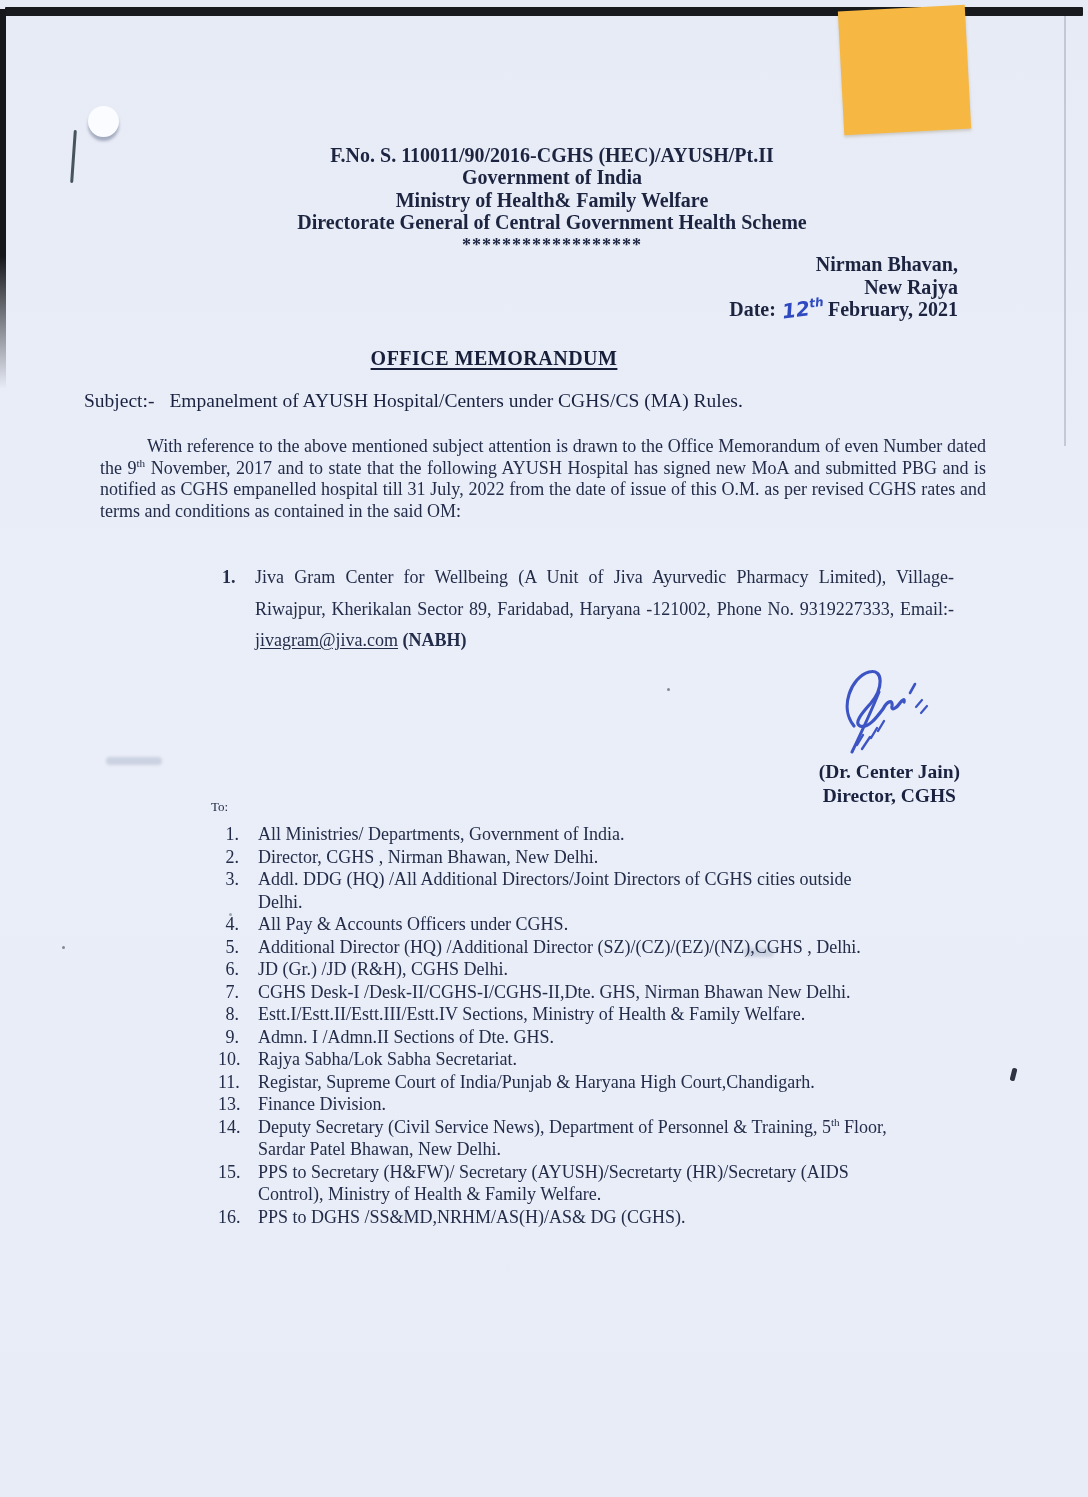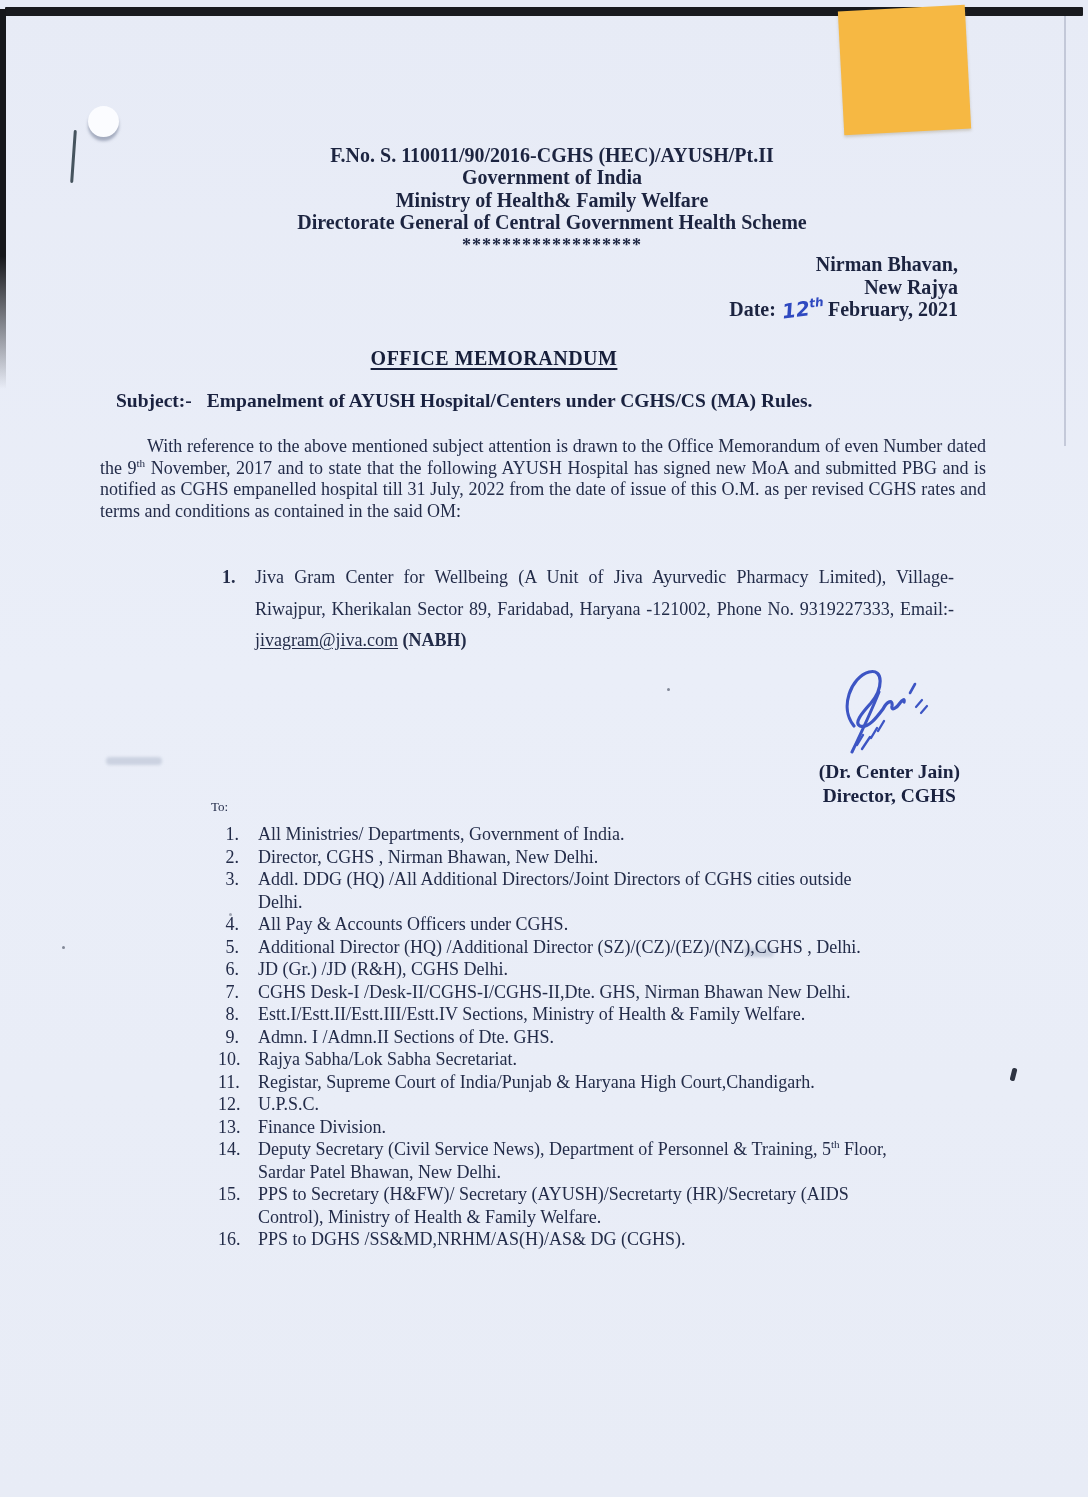--- a/index.html
+++ b/index.html
@@ -26,21 +26,21 @@
   .header-block{position:absolute;left:8px;top:144px;width:1088px;text-align:center;font-weight:bold;font-size:20px;line-height:22.4px;color:#1c2440;}
   .separator-line{letter-spacing:1px;font-size:18px;}
   .address-block{position:absolute;right:130px;top:245px;text-align:right;font-weight:bold;font-size:20px;line-height:22.5px;color:#1c2440;margin-top:8px;}
   .hand{color:#2f49c0;font-family:"DejaVu Sans",sans-serif;font-style:italic;font-weight:bold;font-size:20px;display:inline-block;transform:rotate(-7deg);margin:0 4px 0 6px;}
   .hand sup{font-size:12px;}
 
   .memo-title{position:absolute;left:0;top:347px;width:988px;text-align:center;}
   .memo-title span{font-weight:bold;font-size:20px;letter-spacing:.5px;color:#161e3a;
     text-decoration:underline;text-underline-offset:3px;text-decoration-thickness:2px;}
 
-  .subject{position:absolute;left:116px;top:390px;font-weight:bold;font-size:19.5px;color:#1a2240;}
+  .subject{position:absolute;left:84px;top:390px;font-weight:normal;font-size:19.5px;color:#1a2240;}
   .subject .sub-text{margin-left:15px;}
 
   .body-para{position:absolute;left:100px;top:436px;width:886px;font-size:18px;line-height:21.7px;text-align:justify;text-indent:47px;}
   sup{font-size:.62em;vertical-align:super;line-height:0;}
   .u{text-decoration:underline;text-underline-offset:2px;}
 
   .hospital{position:absolute;left:222px;top:562px;width:732px;font-size:18px;line-height:31.5px;}
   .hospital .h-num{position:absolute;left:0;top:0;font-weight:bold;}
   .hospital .h-text{margin-left:33px;text-align:justify;}
 
@@ -185,26 +185,20 @@
           <div>Rajya Sabha/Lok Sabha Secretariat.</div>
         </div>
       </div>
       <div class="recipient-row">
         <div class="r-num">11.</div>
         <div class="r-text">
           <div>Registar, Supreme Court of India/Punjab &amp; Haryana High Court,Chandigarh.</div>
         </div>
       </div>
       <div class="recipient-row">
-        <div class="r-num">12.</div>
-        <div class="r-text">
-          <div>U.P.S.C.</div>
-        </div>
-      </div>
-      <div class="recipient-row">
         <div class="r-num">13.</div>
         <div class="r-text">
           <div>Finance Division.</div>
         </div>
       </div>
       <div class="recipient-row">
         <div class="r-num">14.</div>
         <div class="r-text">
           <div>Deputy Secretary (Civil Service News), Department of Personnel &amp; Training, 5<sup>th</sup> Floor,</div>
           <div>Sardar Patel Bhawan, New Delhi.</div>

